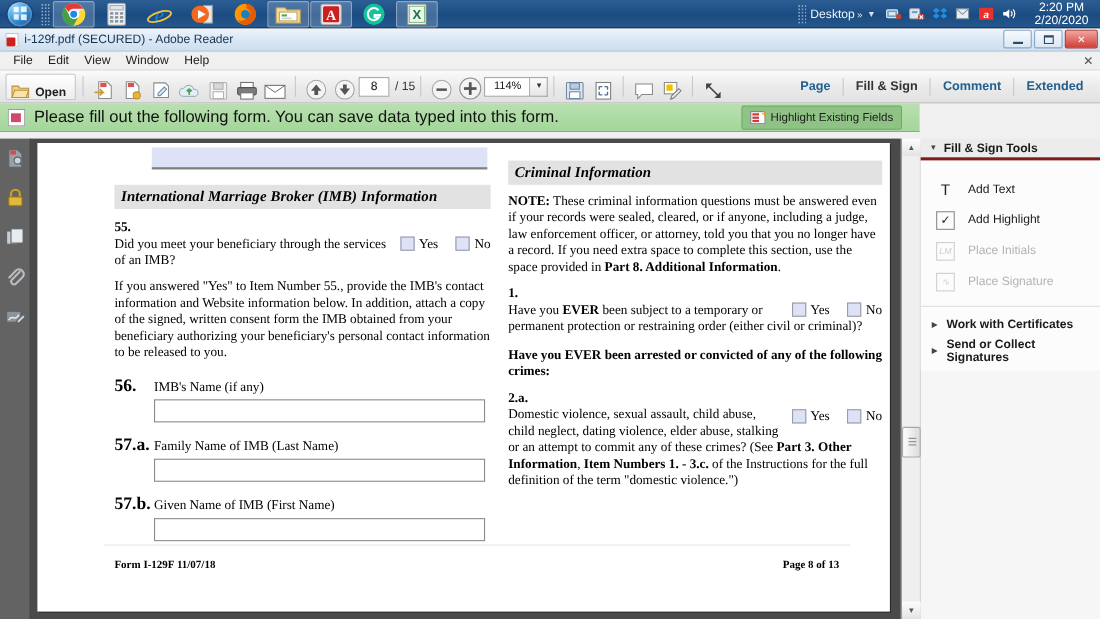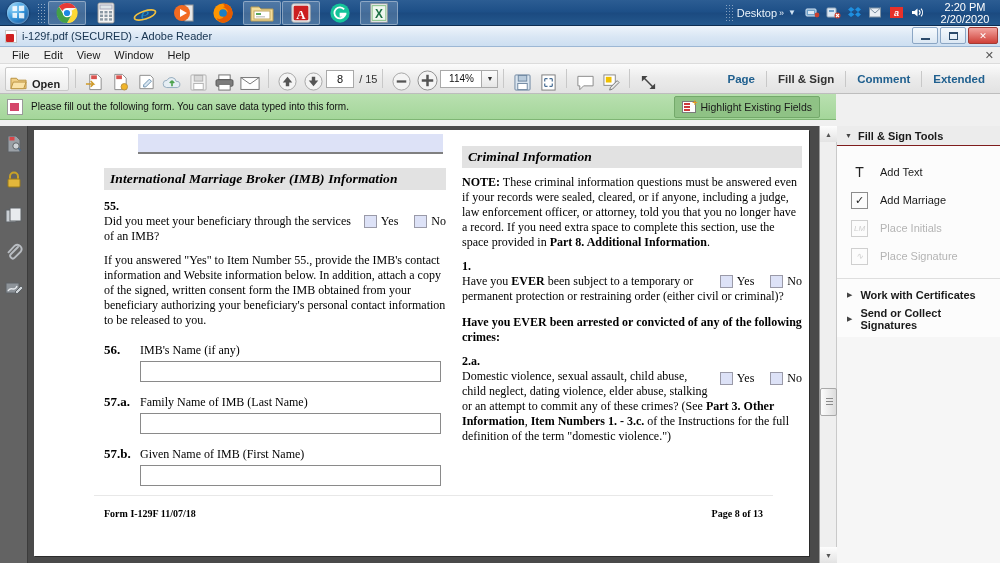--- a/index.html
+++ b/index.html
@@ -117,21 +117,21 @@
 
   
   .notify {
     height: 26px; background: linear-gradient(180deg,#b9e0b0 0%,#a4d69a 100%);
     border-bottom: 1px solid #7fb574; display: flex; align-items: center; padding-left: 7px;
     position: relative; width: 836px;
   }
   .notify-ico { width: 16px; height: 16px; position: relative; margin-right: 8px; }
   .notify-ico:before { content:""; position:absolute; inset:0; background:#fff; border:1px solid #9a9a9a; }
   .notify-ico:after { content:""; position:absolute; left:3px; top:4px; width:9px; height:8px; background:#d4466a; }
-  .notify-text { font-size: 10px; color: #111; }
+  .notify-text { font-size: 15px; color: #111; }
   .hef {
     position: absolute; right: 16px; top: 2px; height: 22px;
     background: #8fc285; border: 1px solid #73a96a; border-radius: 2px;
     display: flex; align-items: center; padding: 0 7px; gap: 5px;
   }
   .hef-ico { width: 14px; height: 12px; position: relative; }
   .hef-ico:before { content:""; position:absolute; inset:0; background:#fff; border:1px solid #7b7b7b; }
   .hef-ico:after { content:""; position:absolute; left:2px; top:2px; width:6px; height:2px;
     background:#cc3a3a; box-shadow: 0 3px 0 #cc3a3a, 0 6px 0 #cc3a3a; }
   .hef-ico .plus { position:absolute; right:-2px; top:-2px; color:#e8a020; font-size:9px; font-weight:bold; line-height:9px;}
@@ -162,21 +162,21 @@
     display:flex; align-items:center; justify-content:center; font-size:7px; color:#555; }
   .sb-thumb { position: absolute; left: 0; top: 262px; width: 17px; height: 28px;
     background: linear-gradient(90deg,#fdfdfd,#dcdcdc); border: 1px solid #a8a8a8; border-radius: 2px; }
   .sb-thumb:after { content:""; position:absolute; left:5px; top:9px; width:7px; height:1px;
     background:#8a8a8a; box-shadow:0 3px 0 #8a8a8a, 0 6px 0 #8a8a8a; }
 
   
   .rpanel { width: 164px; background: #f6f6f6; border-left: 1px solid #c9c9c9; }
   .rp-header {
     height: 20px; display: flex; align-items: center; gap: 6px; padding-left: 8px;
-    background: #ececec; border-bottom: 1px solid #7f1d1d;
+    background: #ececec; border-bottom: 3px solid #7f1d1d;
   }
   .rp-header .tri { font-size: 7px; color: #444; }
   .rp-title { font-size: 11px; font-weight: bold; color: #1a1a1a; }
   .rp-body { padding: 12px 0 6px 0; background: #fcfcfc; }
   .rp-item { height: 28px; display: flex; align-items: center; gap: 12px; padding-left: 14px; }
   .rp-item .ic { width: 17px; height: 17px; display:flex; align-items:center; justify-content:center;
     font-size: 14px; color: #222; }
   .rp-item .tx { font-size: 11px; color: #1a1a1a; }
   .rp-item.disabled .tx { color: #b4b4b4; }
   .rp-item .ic.box { border: 1px solid #8d8d8d; font-size: 11px; }
@@ -202,21 +202,21 @@
   }
   .q { display: flex; margin-top: 9px; font-size: 12px; line-height: 15px; flex-direction: column; }
   .q .num { width: 36px; flex: none; font-weight: bold; }
   .q .txt { flex: 1; }
   .para { font-size: 12px; line-height: 15px; margin-top: 9px; }
   .yn { float: right; display: inline-flex; align-items: center; gap: 4px; margin-left: 10px; }
   .cbx { width: 13px; height: 13px; background: #dde2f7; border: 1px solid #9a9aa8; display: inline-block; }
   .ynlabel { font-size: 12px; }
   .fieldlabel { font-size: 12px; margin-top: 10px; }
   .fieldrow { display: flex; align-items: baseline; }
-  .fieldrow .fnum { width: 36px; flex: none; font-weight: bold; font-size: 13px; }
+  .fieldrow .fnum { width: 36px; flex: none; font-weight: bold; font-size: 16px; }
   .inputbox { margin-left: 36px; margin-top: 3px; width: 301px; height: 21px;
     border: 1px solid #8a8a8a; background: #fff; }
   .footer { position: absolute; left: 70px; right: 46px; top: 378px;
     display: flex; justify-content: space-between; font-size: 10px; font-weight: bold; }
   .ruleline { position: absolute; left: 60px; right: 36px; top: 365px; height: 1px; background: #e8e8e8; }
   b.inl { font-weight: bold; }
 </style>
 </head>
 <body>
 
@@ -677,21 +677,21 @@
           <span class="tri">▼</span>
           <span class="rp-title">Fill &amp; Sign Tools</span>
         </div>
         <div class="rp-body">
           <div class="rp-item">
             <span class="ic">T</span>
             <span class="tx">Add Text</span>
           </div>
           <div class="rp-item">
             <span class="ic box">✓</span>
-            <span class="tx">Add Marriage</span>
+            <span class="tx">Add Highlight</span>
           </div>
           <div class="rp-item disabled">
             <span class="ic box" style="font-size:8px;font-style:italic">LM</span>
             <span class="tx">Place Initials</span>
           </div>
           <div class="rp-item disabled">
             <span class="ic box" style="font-size:9px;font-style:italic">∿</span>
             <span class="tx">Place Signature</span>
           </div>
           <div class="rp-div"></div>

